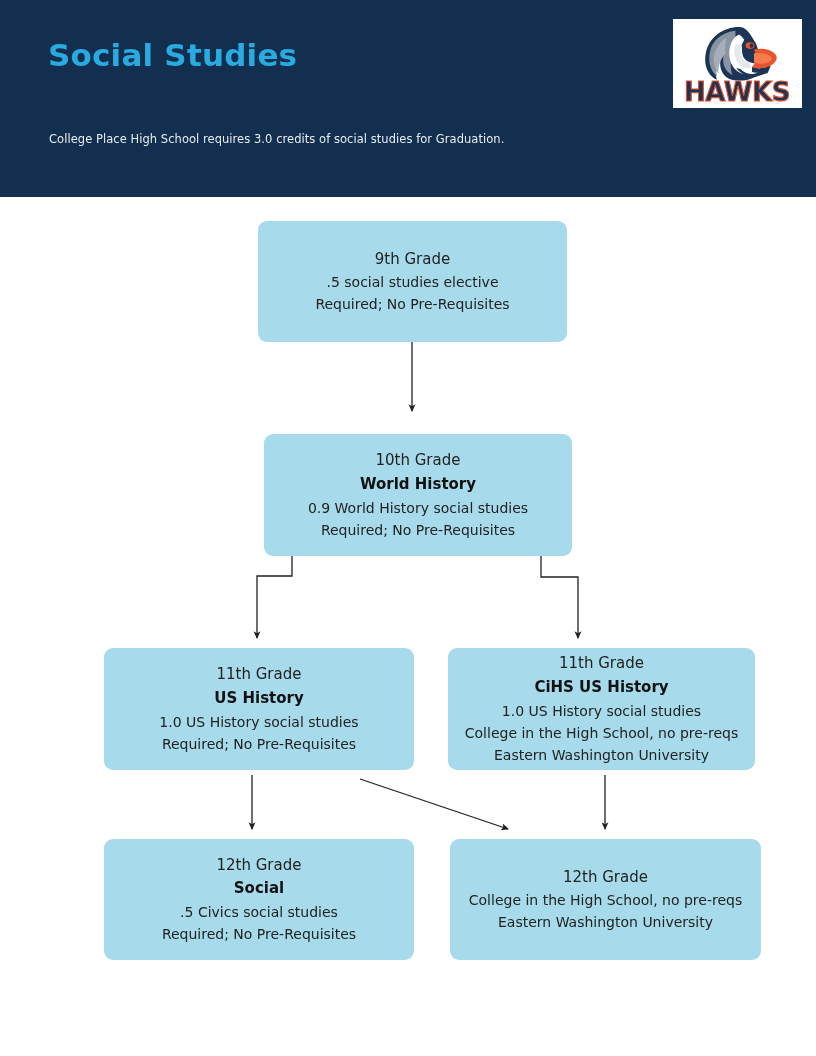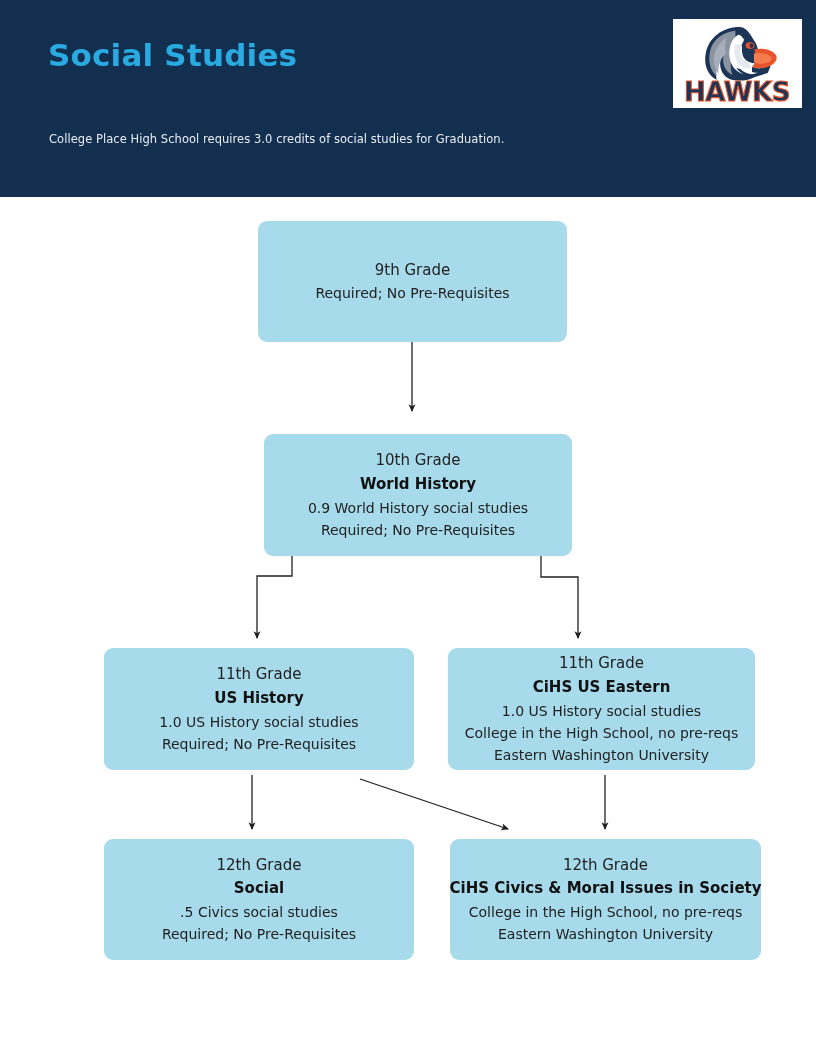--- a/index.html
+++ b/index.html
@@ -163,52 +163,52 @@
 
     <path d="M252,775 L252,829" stroke="#231F20" stroke-width="1.3" fill="none" marker-end="url(#arrowhead)"></path>
 
     <path d="M360,779 L508,829" stroke="#231F20" stroke-width="1.3" fill="none" marker-end="url(#arrowhead)"></path>
 
     <path d="M605,775 L605,829" stroke="#231F20" stroke-width="1.3" fill="none" marker-end="url(#arrowhead)"></path>
   </svg>
 
   <div class="node" id="node-9">
     <div class="grade">9th Grade</div>
+    <div class="detail">.5 social studies elective</div>
     <div class="detail">Required; No Pre-Requisites</div>
   </div>
 
   <div class="node" id="node-10">
     <div class="grade">10th Grade</div>
     <div class="course">World History</div>
     <div class="detail">0.9 World History social studies</div>
     <div class="detail">Required; No Pre-Requisites</div>
   </div>
 
   <div class="node" id="node-11a">
     <div class="grade">11th Grade</div>
     <div class="course">US History</div>
     <div class="detail">1.0 US History social studies</div>
     <div class="detail">Required; No Pre-Requisites</div>
   </div>
 
   <div class="node" id="node-11b">
     <div class="grade">11th Grade</div>
-    <div class="course">CiHS US Eastern</div>
+    <div class="course">CiHS US History</div>
     <div class="detail">1.0 US History social studies</div>
     <div class="detail">College in the High School, no pre-reqs</div>
     <div class="detail">Eastern Washington University</div>
   </div>
 
   <div class="node" id="node-12a">
     <div class="grade">12th Grade</div>
     <div class="course">Social</div>
     <div class="detail">.5 Civics social studies</div>
     <div class="detail">Required; No Pre-Requisites</div>
   </div>
 
   <div class="node" id="node-12b">
     <div class="grade">12th Grade</div>
-    <div class="course">CiHS Civics &amp; Moral Issues in Society</div>
     <div class="detail">College in the High School, no pre-reqs</div>
     <div class="detail">Eastern Washington University</div>
   </div>
 
 </div>
 
 </body></html>

